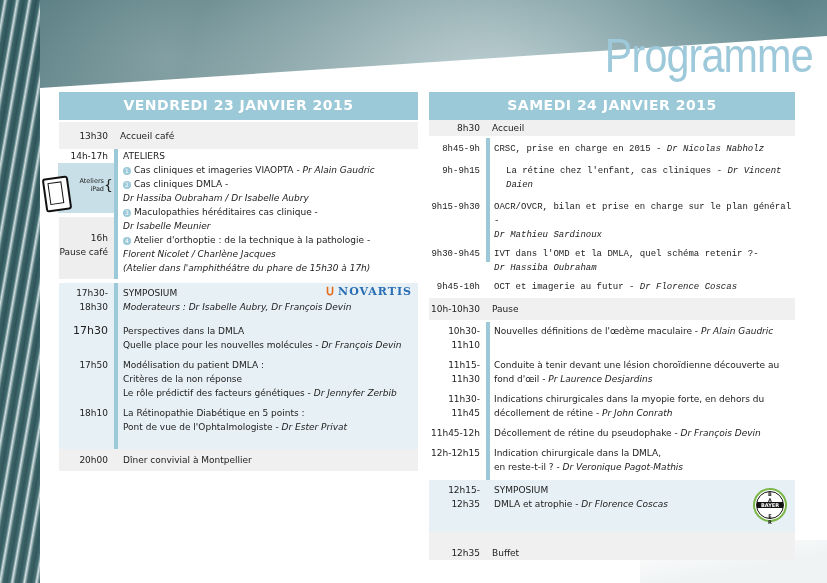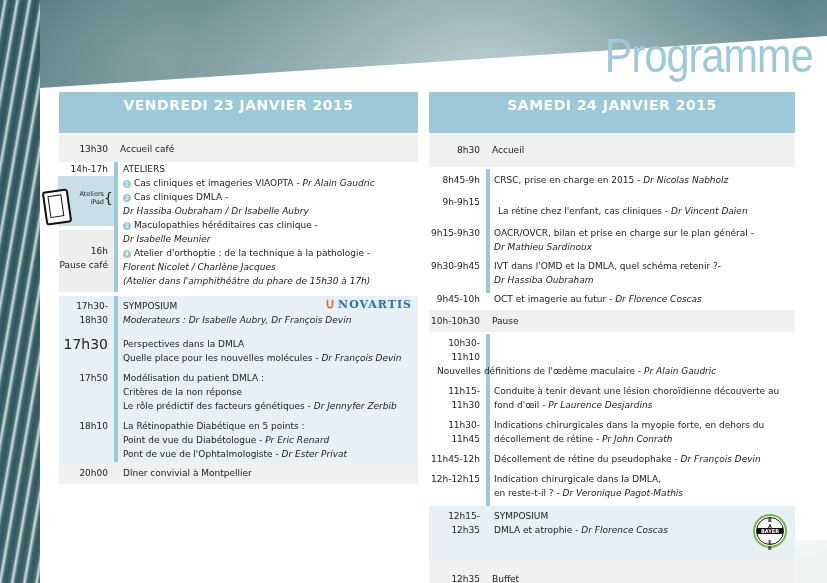--- a/index.html
+++ b/index.html
@@ -19,21 +19,21 @@
      background:linear-gradient(170deg, rgba(255,255,255,0) 0%, rgba(236,240,241,0.8) 60%); }
 
   .title { position:absolute; right:14px; top:28px; font-family:"Liberation Sans", sans-serif;
      font-size:48px; font-weight:300; color:#9dc9da; letter-spacing:-1px; transform:scaleX(0.86); transform-origin:right; }
 
   .col { position:absolute; top:92px; }
   .col.left { left:59px; width:359px; }
   .col.right { left:429px; width:366px; }
 
   .day-head { background:#9cc9d8; color:#fff; font-weight:bold; font-size:14px; text-align:center;
-              height:41px; line-height:26px; letter-spacing:0.5px; }
+              height:28px; line-height:26px; letter-spacing:0.5px; }
 
   .row { display:flex; position:relative; }
   .row .t { width:55px; flex:none; text-align:right; font-size:9px; padding-right:6px; box-sizing:border-box; line-height:14px; color:#222; }
   .row .c { flex:1; font-size:9px; line-height:14px; padding-left:6px; color:#222; }
   .row.grey { background:#f0f0f0; }
   .row.blue { background:#e7f0f4; }
   .bar { position:absolute; width:4px; background:#9cc9d8; }
   i { font-style:italic; }
   .right .row .t { width:57px; }
 
@@ -108,67 +108,66 @@
       <div class="t" style="width:55px;text-align:right;padding-right:6px;font-size:9px;line-height:14px;">
         <div>17h30-</div>
         <div>18h30</div>
       </div>
       <div class="c" style="padding-left:9px;">
         <div>SYMPOSIUM</div>
         <div><i>Moderateurs :  Dr Isabelle Aubry, Dr François Devin</i></div>
       </div>
     </div>
     <div style="display:flex;margin-top:10px;">
-      <div class="t" style="width:55px;text-align:right;padding-right:6px;font-size:14px;line-height:14px;">17h30</div>
+      <div class="t" style="width:55px;text-align:right;padding-right:6px;font-size:11px;line-height:14px;">17h30</div>
       <div class="c" style="padding-left:9px;">
         <div>Perspectives dans la DMLA</div>
         <div><span>Quelle place pour les nouvelles molécules - </span><i>Dr François Devin</i></div>
       </div>
     </div>
     <div style="display:flex;margin-top:6px;">
       <div class="t" style="width:55px;text-align:right;padding-right:6px;font-size:9px;line-height:14px;">17h50</div>
       <div class="c" style="padding-left:9px;">
         <div>Modélisation du patient DMLA :</div>
         <div>Critères de la non réponse</div>
         <div><span>Le rôle prédictif des facteurs génétiques - </span><i>Dr Jennyfer Zerbib</i></div>
       </div>
     </div>
     <div style="display:flex;margin-top:6px;">
       <div class="t" style="width:55px;text-align:right;padding-right:6px;font-size:9px;line-height:14px;">18h10</div>
       <div class="c" style="padding-left:9px;">
         <div>La Rétinopathie Diabétique en 5 points :</div>
-        <div><span>Point de vue du Diabétologue - </span><i>Pr Eric Renard</i></div>
         <div><span>Pont de vue de l'Ophtalmologiste - </span><i>Dr Ester Privat</i></div>
       </div>
     </div>
   </div>
 
   <div class="row grey" style="height:22px;align-items:center;">
     <div class="t">20h00</div>
     <div class="c" style="padding-left:9px;"><span>Dîner convivial à </span><span>Montpellier</span></div>
   </div>
 </div>
 
 <div class="col right">
   <div class="day-head">SAMEDI 24 JANVIER 2015</div>
 
-  <div class="row grey" style="height:34px;align-items:center;">
+  <div class="row grey" style="height:16px;align-items:center;">
     <div class="t">8h30</div>
     <div class="c">Accueil</div>
   </div>
 
-  <div style="position:relative;padding-top:4px;">
+  <div style="position:relative;padding-top:4px;font-family:Liberation Mono, monospace;">
     <div class="bar" style="left:57px;top:2px;height:124px;"></div>
     <div class="row" style="margin:2px 0 8px;">
       <div class="t">8h45-9h</div>
       <div class="c" style="padding-left:8px;"><span>CRSC, prise en charge en 2015 - </span><i>Dr Nicolas Nabholz</i></div>
     </div>
     <div class="row" style="margin-bottom:8px;">
       <div class="t">9h-9h15</div>
-      <div class="c" style="padding-left:12px;margin-top:9px;"><span>La rétine chez l'enfant, cas cliniques - </span><i>Dr Vincent Daien</i></div>
+      <div class="c" style="padding-left:20px;"><span>La rétine chez l'enfant, cas cliniques - </span><i>Dr Vincent Daien</i></div>
     </div>
     <div class="row" style="margin-bottom:5px;">
       <div class="t">9h15-9h30</div>
       <div class="c" style="padding-left:8px;"><span>OACR/OVCR, bilan et prise en charge sur le plan général - </span><br><i>Dr Mathieu Sardinoux</i></div>
     </div>
     <div class="row" style="margin-bottom:5px;">
       <div class="t">9h30-9h45</div>
       <div class="c" style="padding-left:8px;"><span>IVT dans l'OMD et la DMLA, quel schéma retenir ?- </span><br><i>Dr Hassiba Oubraham</i></div>
     </div>
     <div class="row" style="margin-bottom:4px;">
@@ -177,21 +176,21 @@
     </div>
   </div>
 
   <div class="row grey" style="height:22px;align-items:center;">
     <div class="t">10h-10h30</div>
     <div class="c">Pause</div>
   </div>
 
   <div style="position:relative;padding-top:4px;">
     <div class="bar" style="left:57px;top:2px;height:188px;"></div>
-    <div class="row" style="margin:0 0 6px;flex-direction:column;">
+    <div class="row" style="margin:0 0 6px;">
       <div class="t">10h30-11h10</div>
       <div class="c" style="padding-left:8px;"><span>Nouvelles définitions de l'œdème maculaire - </span><i>Pr Alain Gaudric</i></div>
     </div>
     <div class="row" style="margin-bottom:6px;">
       <div class="t">11h15-11h30</div>
       <div class="c" style="padding-left:8px;"><span>Conduite à tenir devant une lésion choroïdienne découverte au fond d'œil - </span><i>Pr Laurence Desjardins</i></div>
     </div>
     <div class="row" style="margin-bottom:6px;">
       <div class="t">11h30-11h45</div>
       <div class="c" style="padding-left:8px;"><span>Indications chirurgicales dans la myopie forte, en dehors du décollement de rétine - </span><i>Pr John Conrath</i></div>

